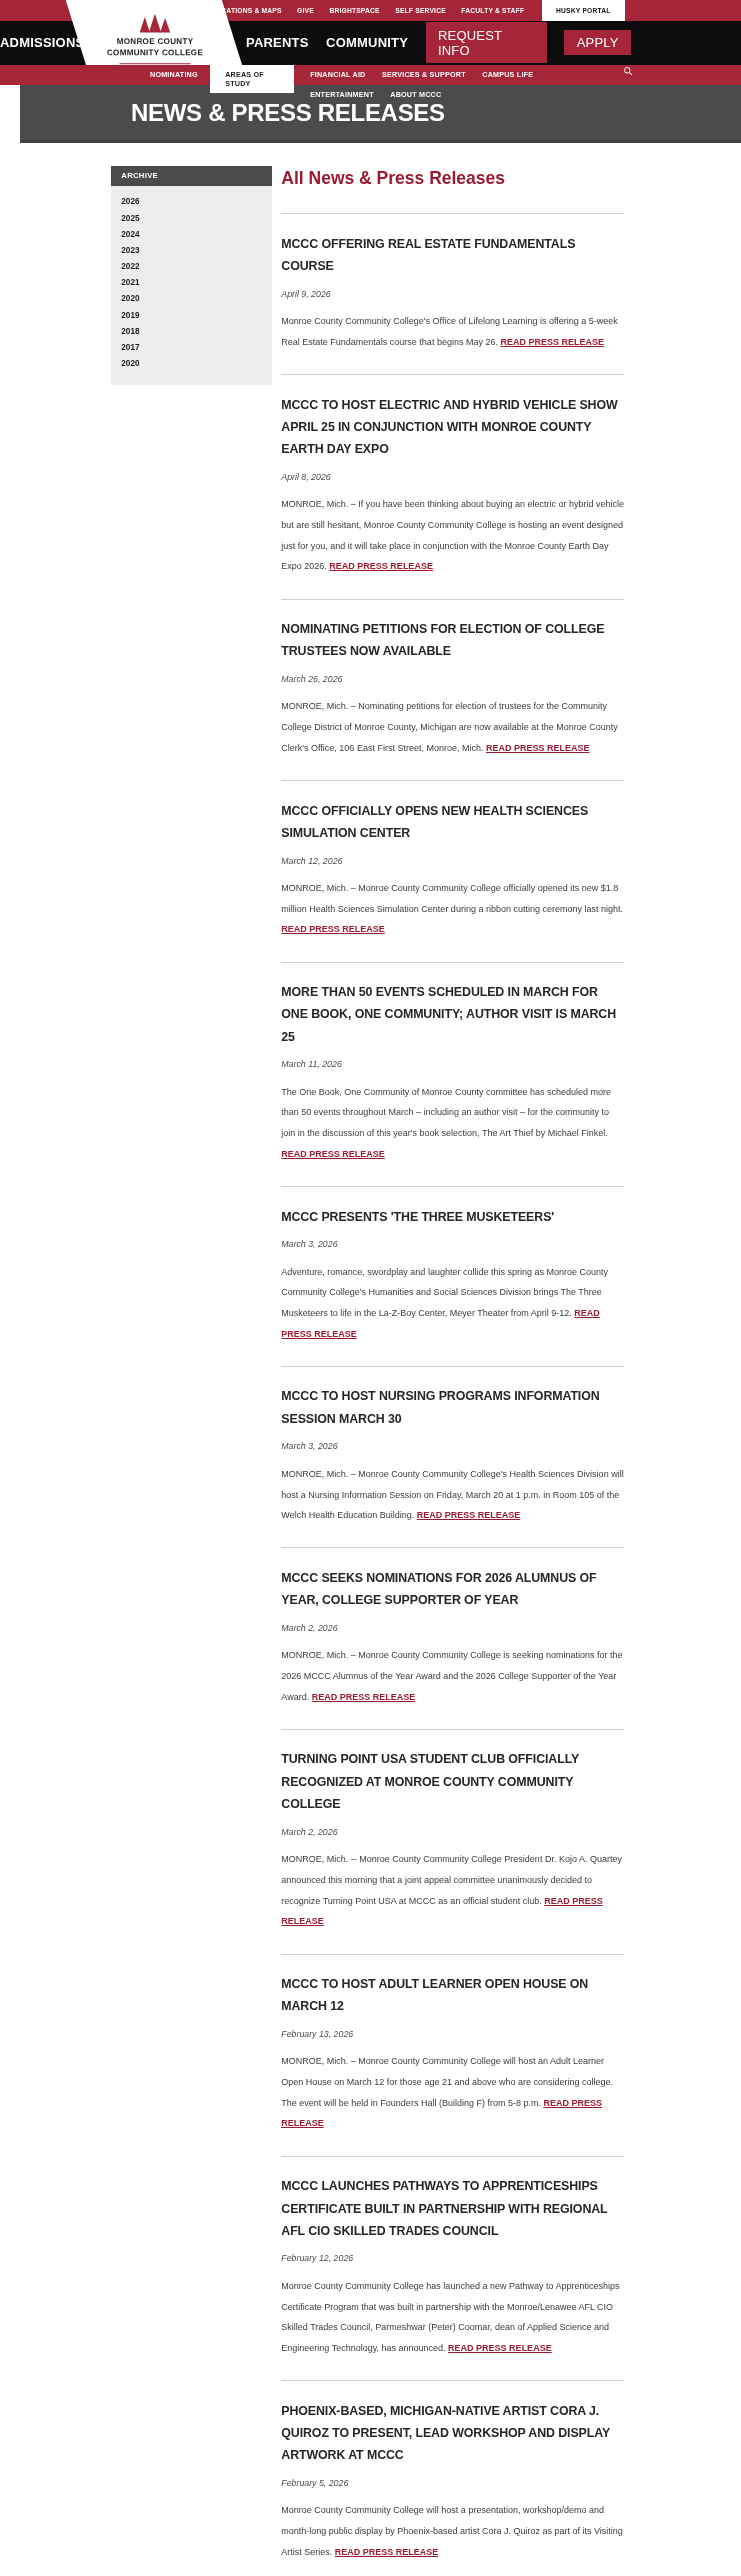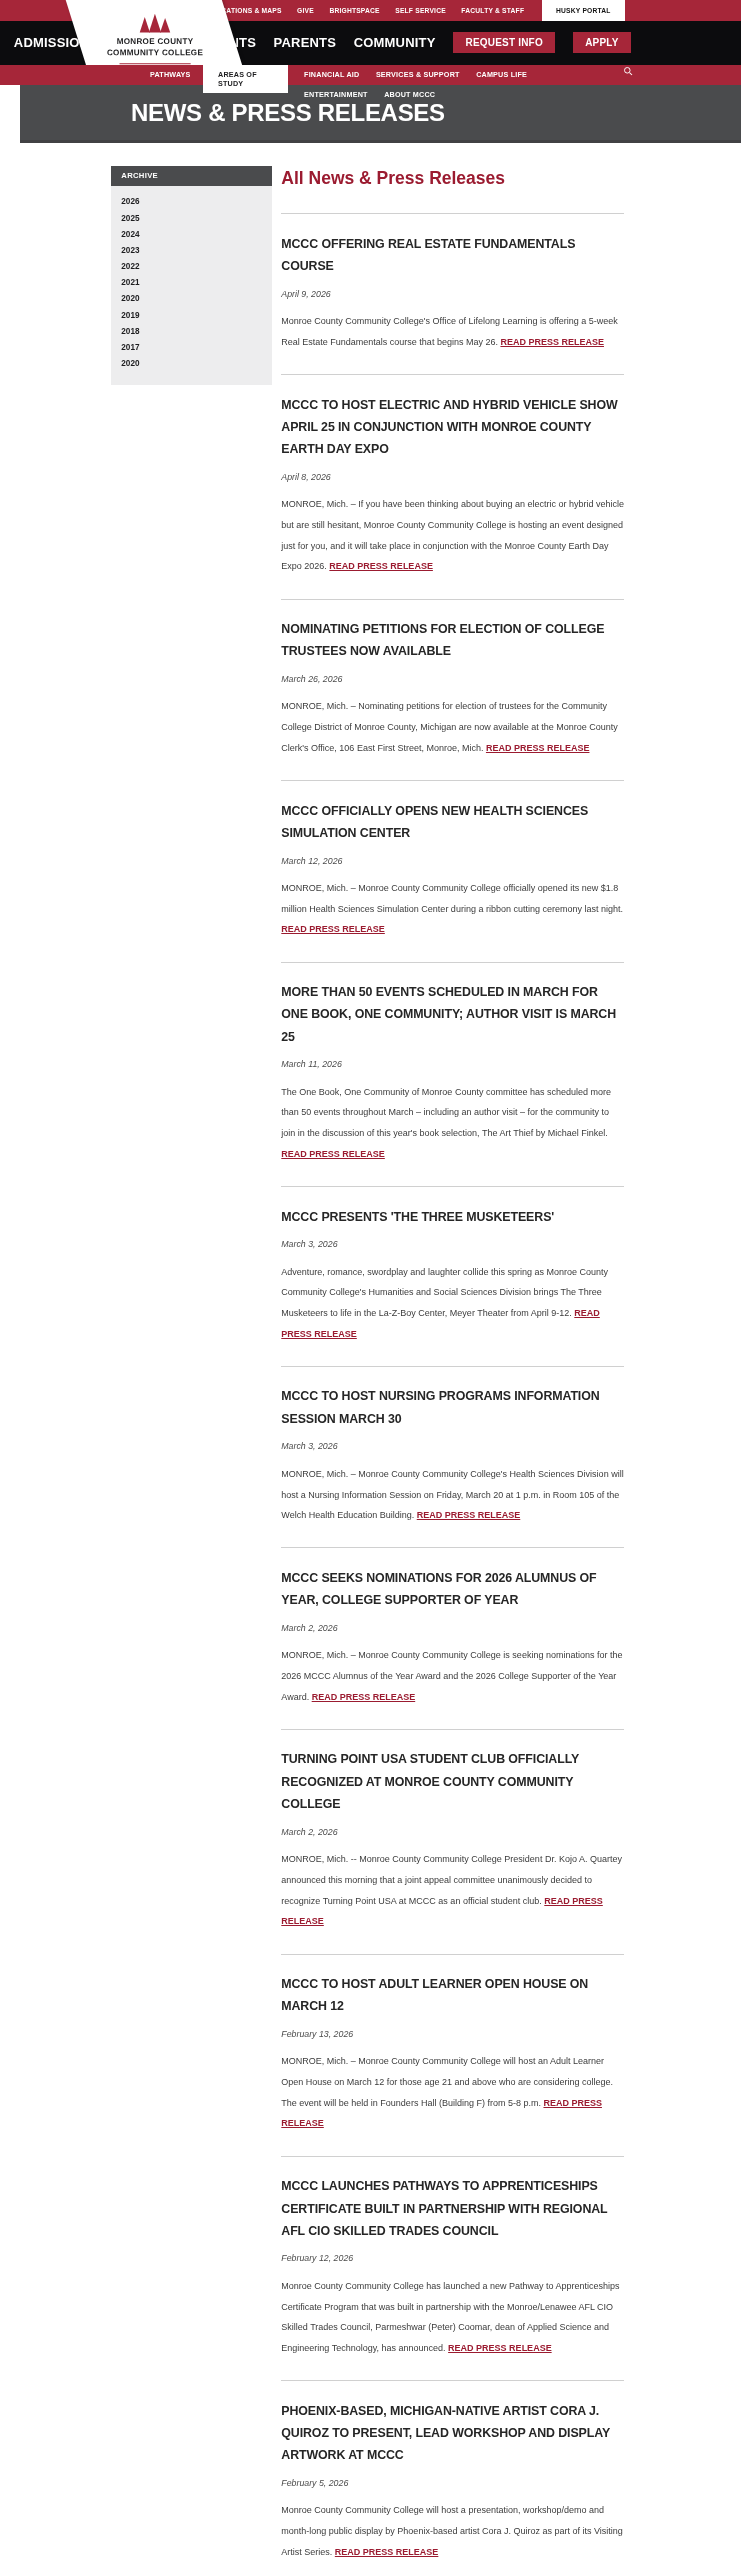--- a/index.html
+++ b/index.html
@@ -33,21 +33,21 @@
     height:20.6px;display:flex;align-items:center;padding:0 14.4px;margin-left:17.5px;
   }
   .mainbar{
     background:var(--nav-black);height:44px;
     display:flex;align-items:center;justify-content:flex-end;
     padding-right:111px;gap:17.5px;
   }
   .main-links{display:flex;align-items:center;gap:17.5px;}
   .main-link{color:#fff;font-size:13px;font-weight:700;letter-spacing:0.2px;}
   .btn-red{
-    background:var(--brand-red);color:#fff;font-size:10px;font-weight:700;
+    background:var(--brand-red);color:#fff;font-size:13px;font-weight:400;
     padding:5.2px 12.4px;letter-spacing:0.2px;
   }
   .subbar{
     background:var(--brand-red);height:20.6px;
     display:flex;align-items:flex-start;
     padding-left:150px;position:relative;z-index:4;
   }
   .sub-link{
     color:#fff;font-size:7.2px;font-weight:700;letter-spacing:0.2px;
     line-height:20.6px;margin-right:16.5px;display:inline-block;
@@ -130,21 +130,21 @@
         <a class="main-link">PARENTS</a>
         <a class="main-link">COMMUNITY</a>
       </nav>
     <a class="btn-red">REQUEST INFO</a>
     <a class="btn-red">APPLY</a>
   </div>
 
   <div class="subbar">
     <span class="sub-links-before">
       
-    <a class="sub-link">PATHWAYS</a></span>
+    <a class="sub-link">NOMINATING</a></span>
     <a class="sub-tab-active">AREAS OF STUDY</a>
     <span>
       
     <a class="sub-link">FINANCIAL AID</a><a class="sub-link">SERVICES &amp; SUPPORT</a><a class="sub-link">CAMPUS LIFE</a><a class="sub-link">ENTERTAINMENT</a><a class="sub-link">ABOUT MCCC</a></span>
     <a class="search-btn">
       <span>
         <svg width="10.3" height="10.3" viewBox="0 0 24 24">
             <circle cx="10" cy="10" r="6.5" fill="none" stroke="#fff" stroke-width="2.2"></circle>
             <line x1="15.2" y1="15.2" x2="21" y2="21" stroke="#fff" stroke-width="2.4"></line>
           </svg>

